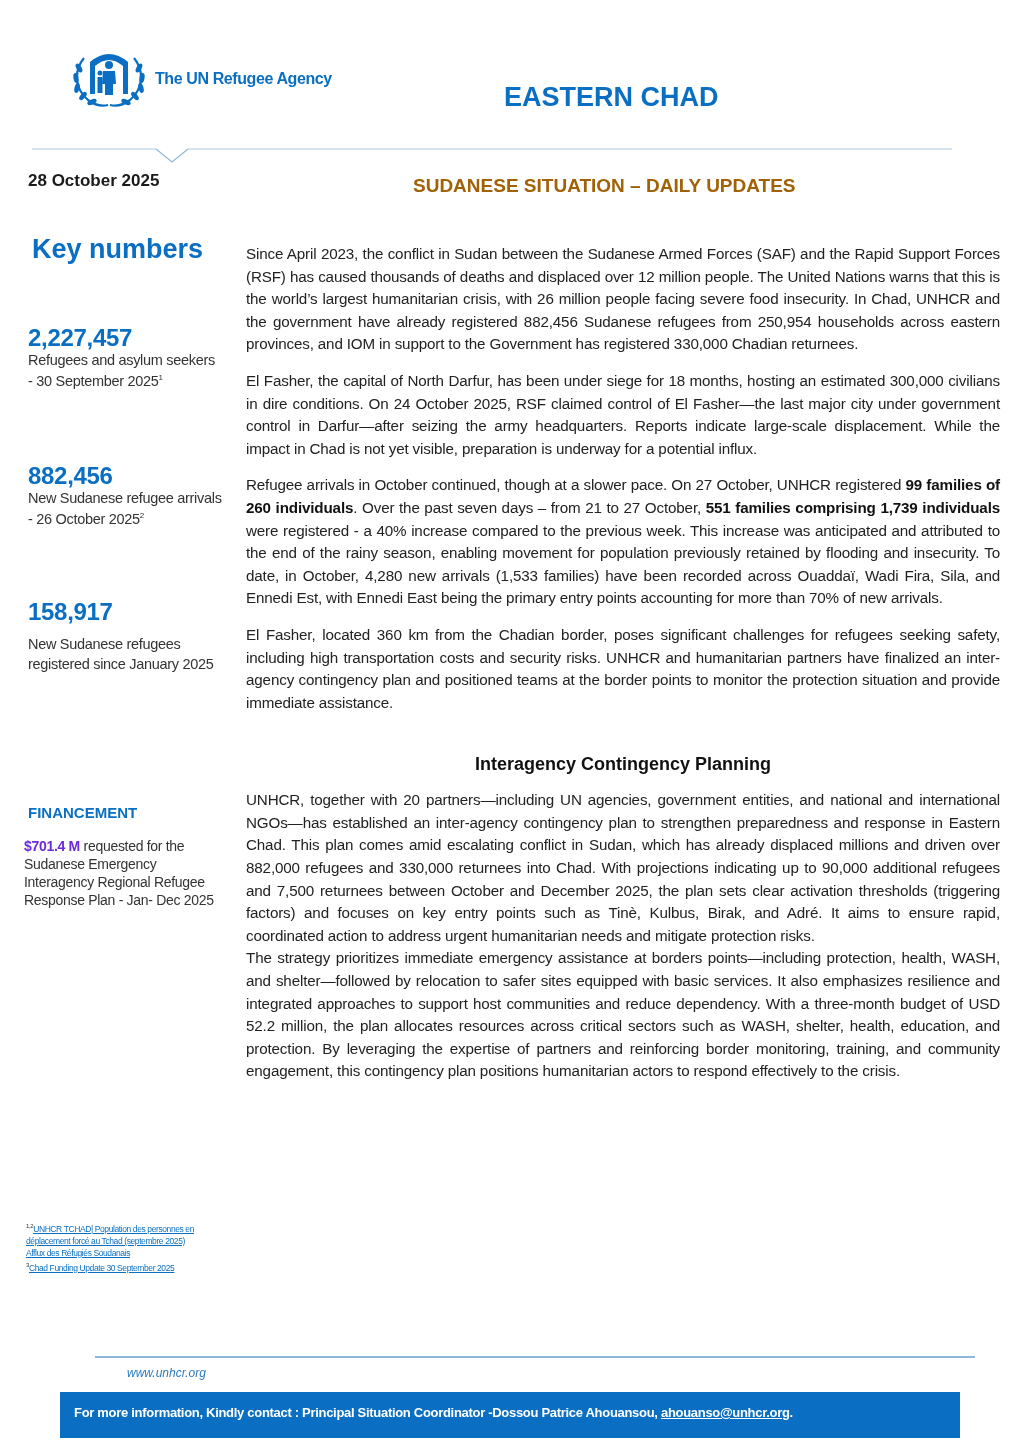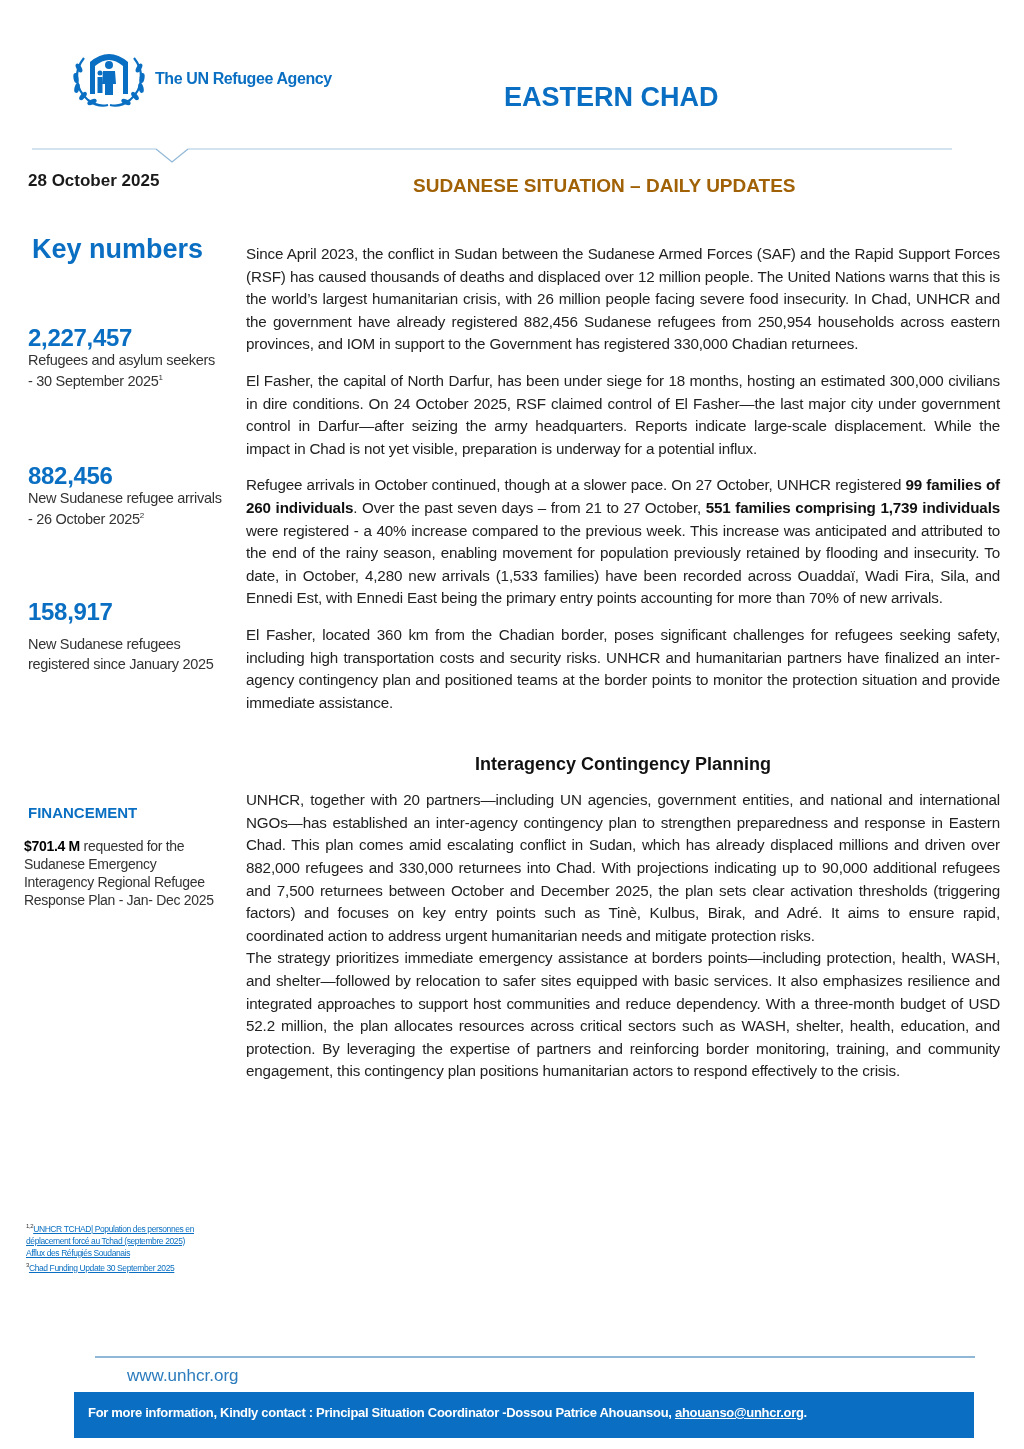--- a/index.html
+++ b/index.html
@@ -18,34 +18,34 @@
 
     .date { position: absolute; left: 28px; top: 171px; font-size: 17px; font-weight: bold; color: #1a1a1a; }
     .situation-title { position: absolute; left: 413px; top: 175px; font-size: 19px; font-weight: bold; color: #a16207; }
     .key-title { position: absolute; left: 32px; top: 234px; font-size: 27px; font-weight: bold; color: #0a6fc2; }
     .kn { position: absolute; left: 28px; width: 195px; }
     .kn-value { font-size: 24px; font-weight: bold; color: #0a6fc2; letter-spacing: -0.3px; line-height: 28px; }
     .kn-label { font-size: 14.5px; color: #333; line-height: 17px; letter-spacing: -0.3px; }
     .kn-label sup { font-size: 8px; }
     .fin-title { position: absolute; left: 28px; top: 804px; font-size: 15px; font-weight: bold; color: #0a6fc2; }
     .fin-text { position: absolute; left: 24px; top: 837px; width: 195px; font-size: 14px; color: #333; line-height: 18px; letter-spacing: -0.3px; }
-    .fin-amount { color: #000000; font-weight: bold; }
+    .fin-amount { color: #6d28d9; font-weight: bold; }
 
     .footnotes { position: absolute; left: 26px; top: 1220px; width: 180px; font-size: 8.5px; line-height: 12px; color: #0a6fc2; letter-spacing: -0.4px; }
     .footnotes a { color: #0a6fc2; text-decoration: underline; }
     .footnotes sup { color: #333; font-size: 6px; }
 
     .main { position: absolute; left: 246px; top: 228px; width: 754px; }
     .section-head { font-size: 18px; font-weight: bold; text-align: center; color: #111; }
     .para { font-size: 15.2px; line-height: 22.6px; text-align: justify; color: #222; letter-spacing: -0.15px; }
     .para b { color: #111; }
 
     .footer-rule { position: absolute; left: 95px; top: 1356px; width: 880px; height: 2px; background: #8fb8d8; }
-    .website { position: absolute; left: 127px; top: 1366px; font-size: 17px; color: #2b7bbd; }
-    .contact-bar { position: absolute; left: 74px; top: 1392px; width: 900px; height: 46px; background: #0a6fc2; color: #fff; font-size: 13px; font-weight: bold; padding: 13px 0 0 14px; letter-spacing: -0.3px; }
+    .website { position: absolute; left: 127px; top: 1366px; font-size: 12px; color: #2b7bbd; font-style: italic; }
+    .contact-bar { position: absolute; left: 60px; top: 1392px; width: 900px; height: 46px; background: #0a6fc2; color: #fff; font-size: 13px; font-weight: bold; padding: 13px 0 0 14px; letter-spacing: -0.3px; }
     .contact-bar a { color: #fff; text-decoration: underline; font-weight: bold; }
   </style>
 </head>
 <body>
 
 <div class="logo">
   <svg class="logo-emblem" viewBox="0 0 78 62">
     <g fill="none" stroke="#0a6fc2" stroke-width="2.2">
       <path d="M14 10 C4 22 4 40 18 52 C26 58 34 58 38 57"></path>
       <path d="M64 10 C74 22 74 40 60 52 C52 58 44 58 40 57"></path>

